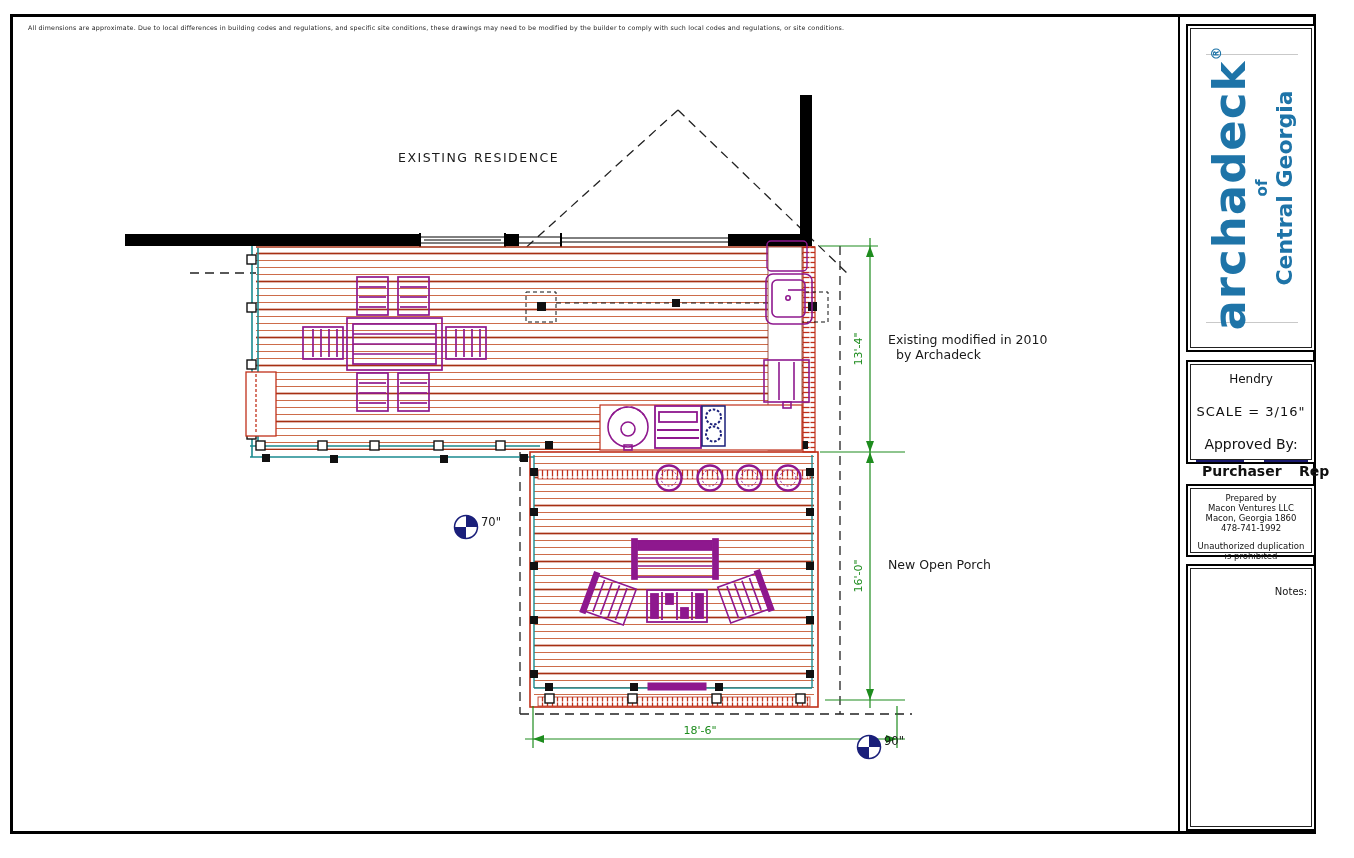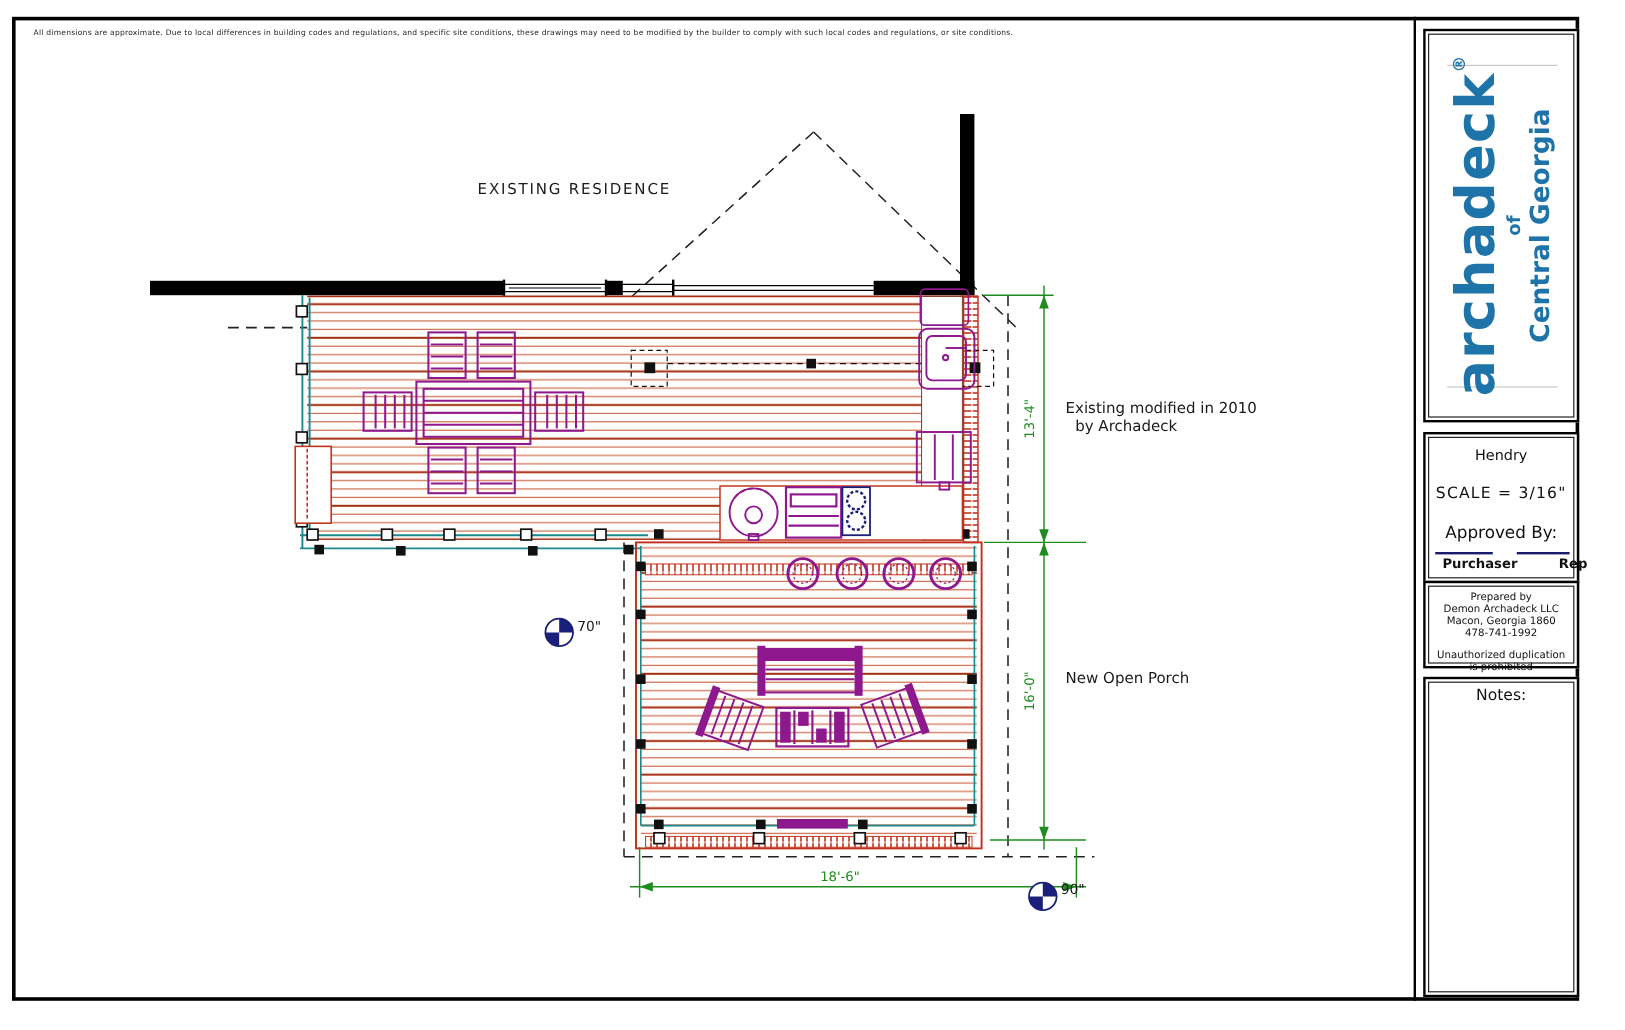--- a/index.html
+++ b/index.html
@@ -21,36 +21,36 @@
   .tb-box .inner{position:absolute;inset:2px;border:1px solid #222;pointer-events:none;}
   .logo-box{top:24px;height:328px;}
   .logo-rule{position:absolute;left:18px;width:92px;height:1px;background:#c9c9c9;}
   .logo-rot{position:absolute;left:50%;top:50%;width:320px;height:124px;
         transform:translate(-50%,-50%) rotate(-90deg);display:flex;flex-direction:column;
         align-items:center;justify-content:center;line-height:1.05;}
   .logo-brand{font-size:45px;font-weight:bold;color:#1e74a8;letter-spacing:1px;}
   .logo-brand .reg{font-size:14px;vertical-align:24px;}
   .logo-of{font-size:15px;font-weight:bold;color:#1e74a8;margin-top:2px;}
   .logo-region{font-size:22px;font-weight:bold;color:#1e74a8;margin-top:2px;}
-  .project-box{top:360px;height:126px;}
+  .project-box{top:360px;height:104px;}
   .proj-client{position:absolute;top:10px;width:100%;text-align:center;font-size:12px;}
   .proj-scale{position:absolute;top:42px;width:100%;text-align:center;font-size:13px;letter-spacing:1px;}
   .proj-approved{position:absolute;top:74px;width:100%;text-align:center;font-size:14px;}
   .sig-line{position:absolute;top:98px;height:2px;background:#1a1a6e;}
   .sig-line.left{left:8px;width:48px;}
   .sig-line.right{left:76px;width:44px;}
-  .sig-label{position:absolute;top:101px;font-size:11px;font-weight:bold;}
+  .sig-label{position:absolute;top:101px;font-size:14px;font-weight:bold;}
   .sig-label.left{left:14px;}
   .sig-label.right{left:88px;padding-left:23px;}
   .prepared-box{top:484px;height:73px;font-size:8.5px;text-align:center;}
   .prepared-box .l{line-height:10px;}
   .prepared-box .group1{margin-top:7px;}
   .prepared-box .group2{margin-top:8px;}
   .notes-box{top:564px;height:267px;}
-  .notes-heading{position:absolute;top:6px;width:100%;text-align:center;font-size:13px;}
+  .notes-heading{position:absolute;top:20px;width:100%;text-align:center;font-size:10px;margin-left:40px;}
 </style>
 </head>
 <body>
 
 <div class="page">
   <div class="sheet-border"></div>
   <div class="disclaimer">All dimensions are approximate. Due to local differences in building codes and regulations, and specific site conditions, these drawings may need to be modified by the builder to comply with such local codes and regulations, or site conditions.</div>
 
   <svg width="1354" height="858" viewBox="0 0 1354 858">
     <defs>
@@ -387,21 +387,21 @@
     <div class="sig-line left"></div>
     <div class="sig-line right"></div>
     <div class="sig-label left">Purchaser</div>
     <div class="sig-label right">Rep</div>
   </div>
 
   <div class="tb-box prepared-box">
     <div class="inner"></div>
     <div class="group1">
       <div class="l">Prepared by</div>
-      <div class="l">Demon Archadeck LLC</div>
+      <div class="l">Macon Ventures LLC</div>
       <div class="l">Macon, Georgia 1860</div>
       <div class="l">478-741-1992</div>
     </div>
     <div class="group2">
       <div class="l">Unauthorized duplication</div>
       <div class="l">is prohibited</div>
     </div>
   </div>
 
   <div class="tb-box notes-box">

